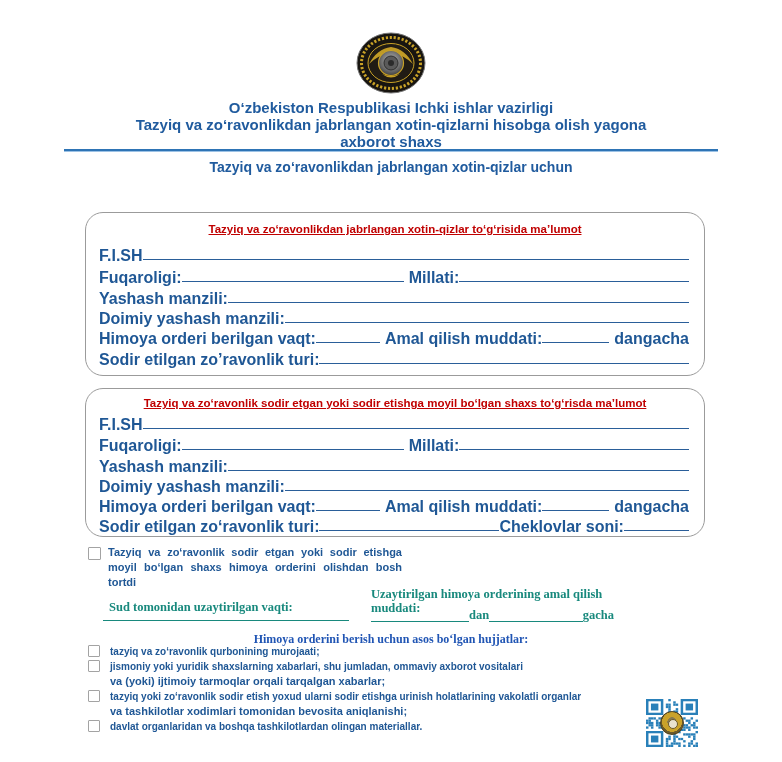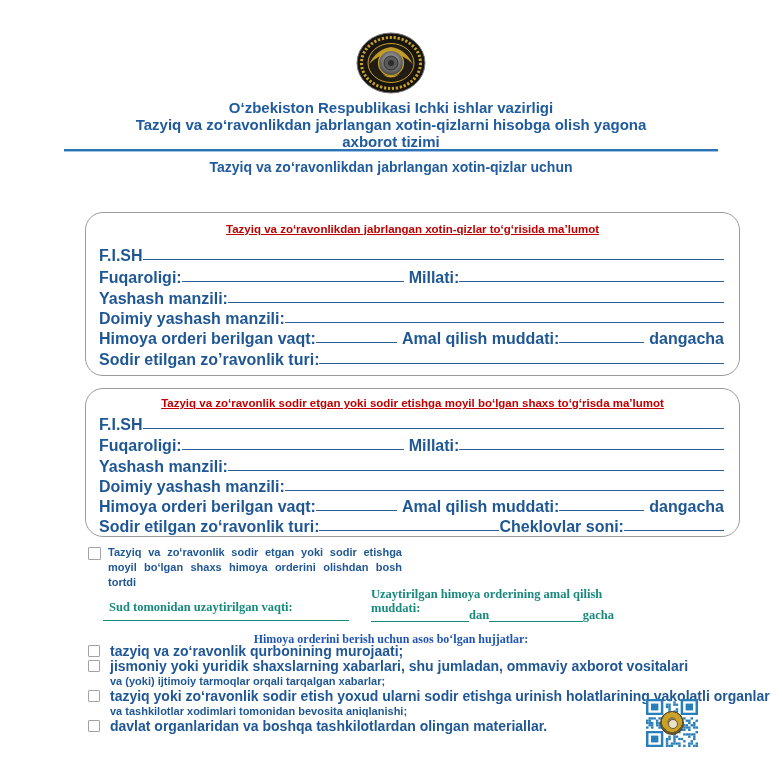--- a/index.html
+++ b/index.html
@@ -13,21 +13,21 @@
   .hdr{position:absolute;left:40px;top:99px;width:702px;text-align:center;
        color:#205B9E;font-weight:bold;font-size:15px;line-height:17px;}
   .rule{position:absolute;left:64px;top:149px;width:654px;height:0;
         border-top:2px solid #2E74B5;border-bottom:1px solid #9CC2E5;}
   .order-title{position:absolute;left:40px;top:159px;width:702px;text-align:center;
        color:#205B9E;font-weight:bold;font-size:14px;line-height:16px;}
   .series{font-size:13px;margin-top:2px;}
   .series .blue{color:#205B9E;}
   .series .red{color:#C00000;}
   
-  .box{position:absolute;left:85px;width:618px;border:1px solid #9B9B9B;border-radius:18px;background:#fff;padding-left:35px;}
+  .box{position:absolute;left:85px;width:618px;border:1px solid #9B9B9B;border-radius:18px;background:#fff;}
   .box1{top:212px;height:162px;}
   .box2{top:388px;height:147px;}
   .btitle{position:absolute;left:0;right:0;text-align:center;
           color:#C00000;font-weight:bold;font-size:11.5px;text-decoration:underline;}
   .brow{position:absolute;left:13px;right:15px;display:flex;align-items:flex-start;
         font-size:16px;font-weight:bold;color:#1F5795;line-height:13px;white-space:nowrap;}
   .lbl{flex:0 0 auto;}
   .ln{border-bottom:1px solid #2A5E99;height:10px;}
   .lnf{flex:1 1 auto;}
   .gap{margin-left:5px;}
@@ -42,21 +42,21 @@
   .ext-left-line{position:absolute;left:103px;top:603px;width:246px;height:17px;
                  border-bottom:1.5px solid #18897D;}
   .ext-right{position:absolute;left:371px;top:587px;width:240px;line-height:14px;}
   .ext-right-line{position:absolute;left:371px;top:608px;width:243px;display:flex;
                   align-items:flex-end;line-height:14px;}
   .tln{border-bottom:1.5px solid #18897D;height:12px;}
   
   .basis-title{position:absolute;left:40px;top:632px;width:702px;text-align:center;
         color:#2055B4;font-family:"Liberation Serif", serif;font-weight:bold;font-size:12px;}
   .bitem{position:absolute;display:flex;align-items:flex-start;
-         color:#1F5795;font-weight:bold;font-size:14px;line-height:13px;white-space:nowrap;}
+         color:#1F5795;font-weight:bold;font-size:10px;line-height:13px;white-space:nowrap;}
   .bitem .cb{width:12px;height:12px;margin-right:10px;flex:0 0 auto;}
   .bcont{position:absolute;color:#1F5795;font-weight:bold;font-size:11px;line-height:13px;white-space:nowrap;}
   
   .qr{position:absolute;left:646px;top:699px;width:52px;height:48px;}
   .qr-emblem{position:absolute;left:14px;top:12px;width:24px;height:24px;border-radius:50%;
       background:radial-gradient(circle at 50% 45%, #8a7a4d 0 28%, #caa22a 29% 60%, #6b5a2a 61% 78%, #caa22a 79% 100%);
       border:1px solid #4d3f1c;box-sizing:border-box;}
   .qr-emblem::after{content:"";position:absolute;left:7px;top:7px;width:8px;height:8px;border-radius:50%;
       background:#e9e2cf;border:1px solid #6b5a2a;}
 </style>
@@ -81,21 +81,21 @@
       <circle cx="35" cy="31" r="12.5" fill="url(#lensg)" stroke="#C9A227" stroke-width="1.2"></circle>
       <circle cx="35" cy="31" r="7" fill="#5a5a5a" stroke="#2f2f2f" stroke-width="1"></circle>
       <circle cx="35" cy="31" r="3" fill="#2b2b2b"></circle>
       <path d="M26 42 Q35 49 44 42 Q35 46 26 42 Z" fill="#C9A227"></path>
     </svg>
   </div>
 
   <div class="hdr">
     <div>O‘zbekiston Respublikasi Ichki ishlar vazirligi</div>
     <div>Tazyiq va zo‘ravonlikdan jabrlangan xotin-qizlarni hisobga olish yagona</div>
-    <div>axborot tizimi</div>
+    <div>axborot shaxs</div>
   </div>
 
   <div class="rule"></div>
 
   <div class="order-title">
     <div>Tazyiq va zo‘ravonlikdan jabrlangan xotin-qizlar uchun</div>
   </div>
 
   <div class="box box1">
     <div class="btitle" style="top:10px">Tazyiq va zo‘ravonlikdan jabrlangan xotin-qizlar to‘g‘risida ma’lumot</div>

